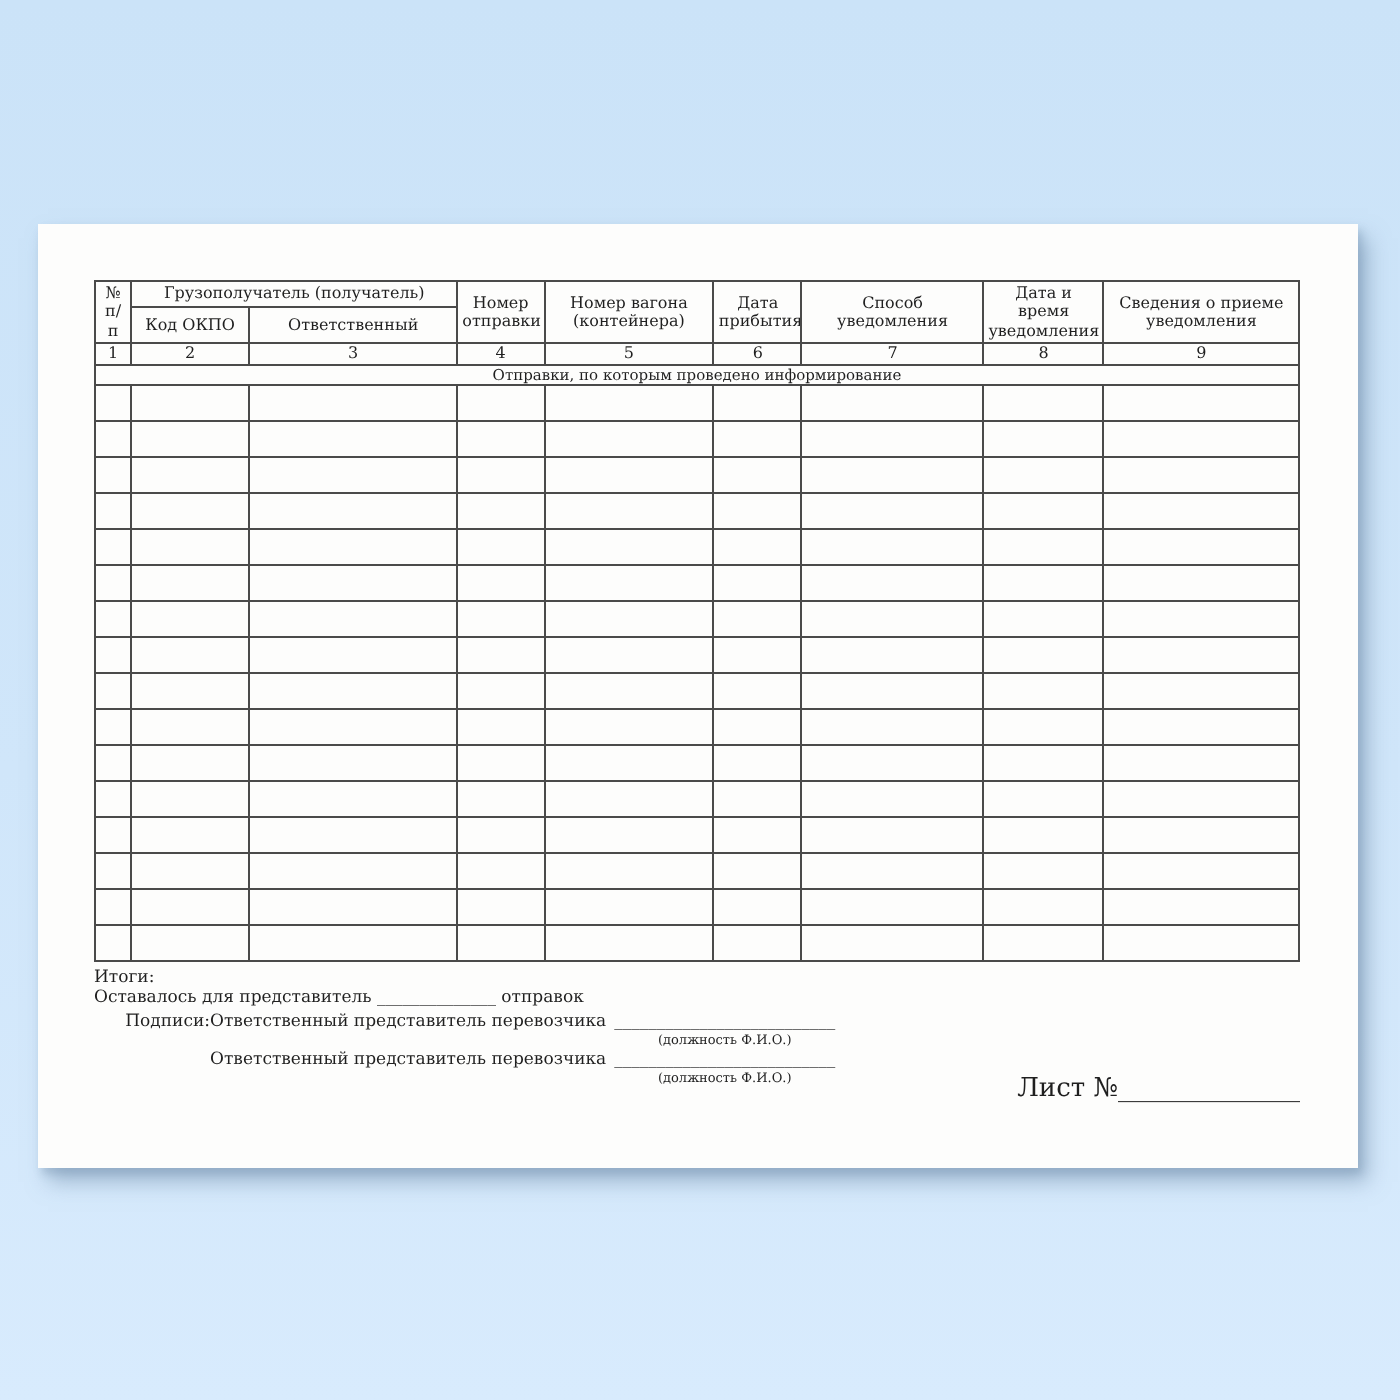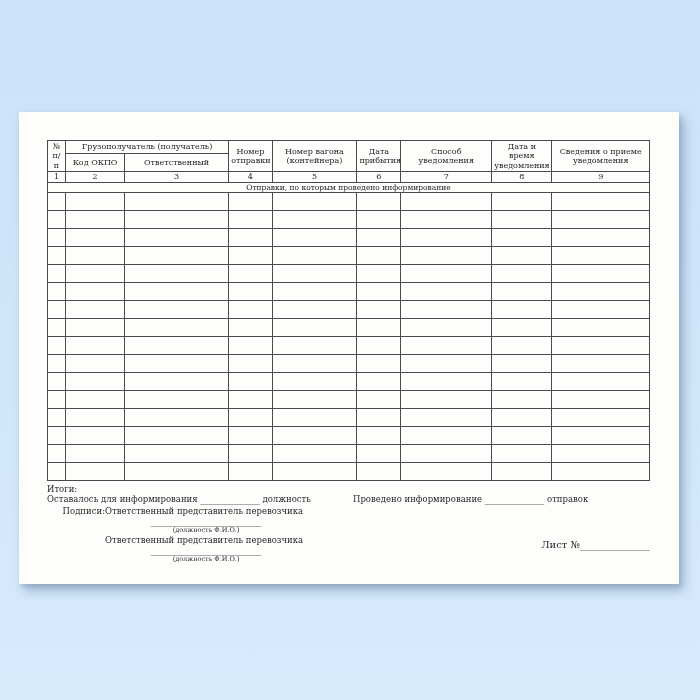--- a/index.html
+++ b/index.html
@@ -63,35 +63,35 @@
     font-size: 8.5px;
     line-height: 10px;
     color: var(--text, #1f1f1f);
   }
   .totals-grid { display: flex; }
   .totals-left { width: 306px; flex: none; }
   .totals-right { flex: 1; }
   .totals-grid div { white-space: nowrap; }
   .signatures { display: flex; margin-top: 2px; }
   .sig-label { width: 58px; flex: none; text-align: right; }
-  .sig-pair { display: flex; margin-bottom: 0px; flex-direction: column; }
+  .sig-pair { display: flex; margin-bottom: 0px; }
   .sig-role { white-space: nowrap; }
   .sig-col {
     display: inline-flex;
     flex-direction: column;
     margin-left: 4px;
     align-items: center;
   }
   .sig-blank { line-height: 10px; white-space: nowrap; }
   .sig-hint { font-size: 6.5px; line-height: 9px; text-align: center; }
   .sheet-num {
     position: absolute;
     right: 0;
     top: 56px;
-    font-size: 10px;
+    font-size: 13px;
     white-space: nowrap;
     margin-left: 12px;
   }
 </style>
 </head>
 <body>
 
 <div class="bg">
   <div class="sheet">
 
@@ -320,24 +320,23 @@
             <td></td>
             <td></td>
           </tr>
         </tbody>
     </table>
 
     <div class="footer">
       <div>Итоги:</div>
       <div class="totals-grid">
         <div class="totals-left">
-          <div>Оставалось для информирования ______________ должность</div>
+          <div>Оставалось для представитель ______________ отправок</div>
         </div>
         <div class="totals-right">
-          <div>Проведено информирование ______________ отправок</div>
         </div>
       </div>
 
       <div class="signatures">
         <span class="sig-label">Подписи:</span>
         <div>
           <div class="sig-pair">
             <span class="sig-role">Ответственный представитель перевозчика</span>
             <span class="sig-col">
               <span class="sig-blank">__________________________</span>

